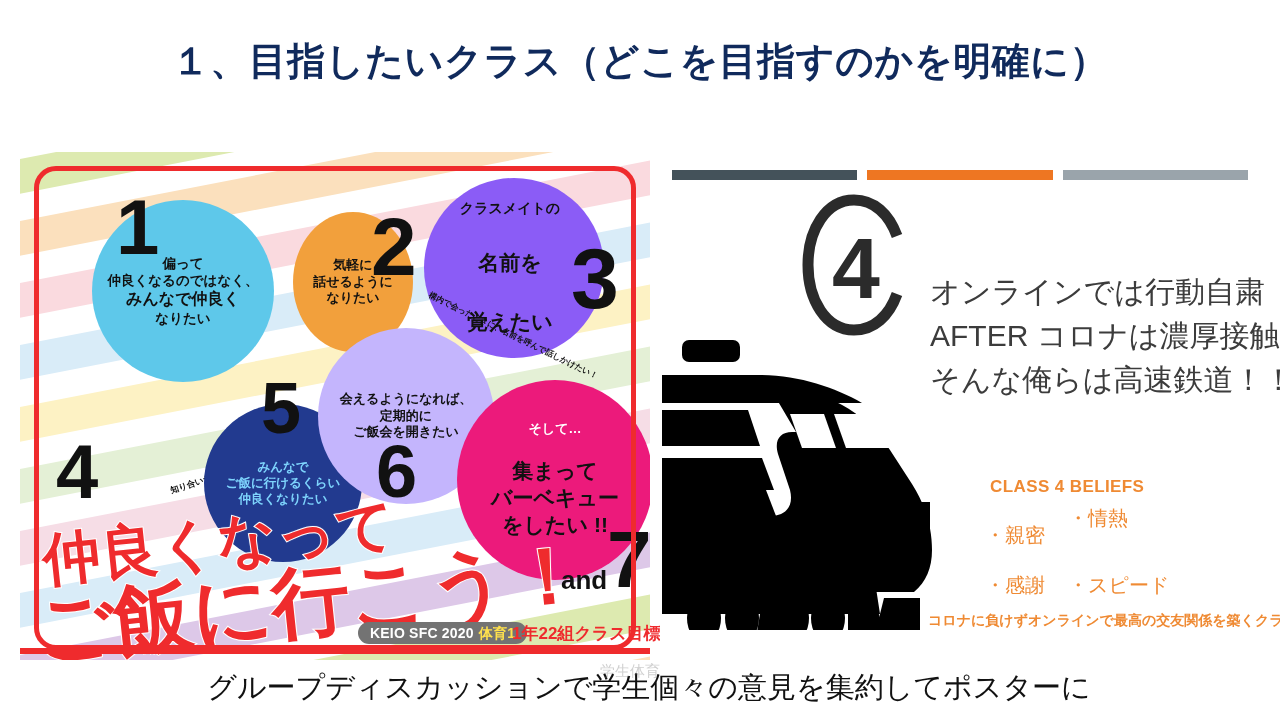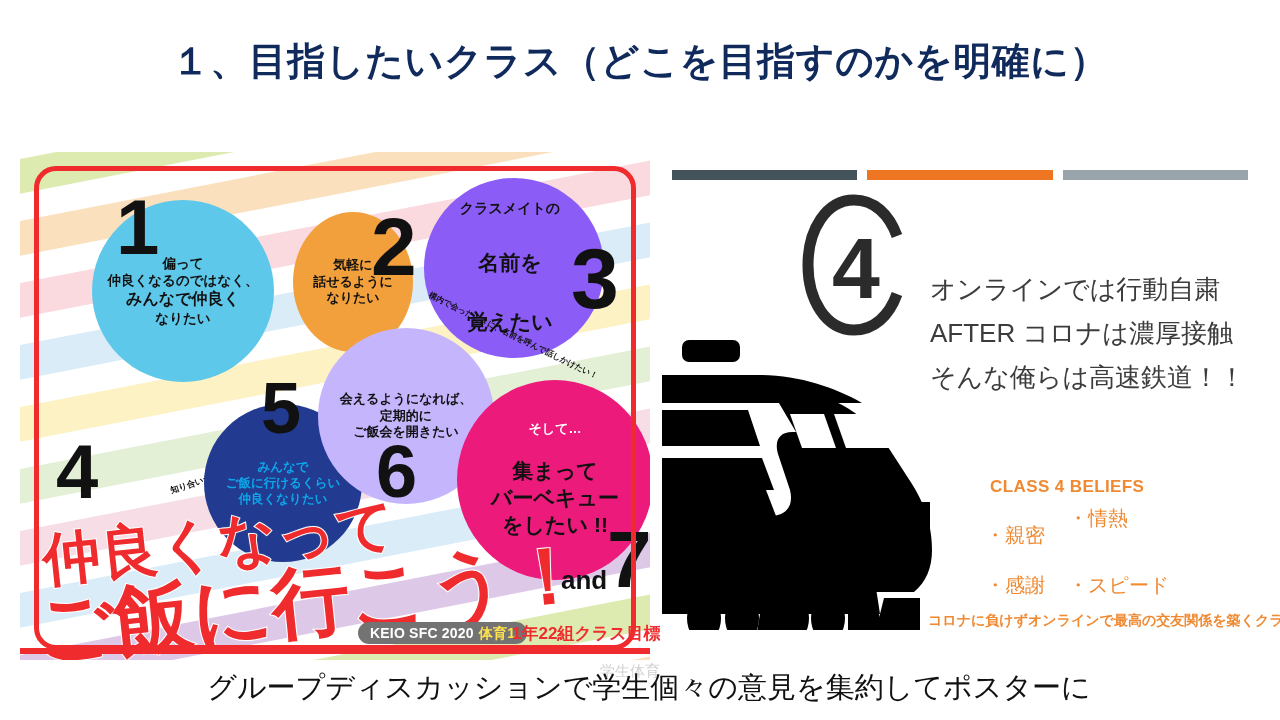--- a/index.html
+++ b/index.html
@@ -76,21 +76,21 @@
   }
 
   
   .poster-right { position: absolute; left: 660px; top: 152px; width: 600px; height: 500px; background:#fff; }
   .topbars { position: absolute; left: 12px; top: 18px; width: 576px; height: 10px; display:flex; gap:10px; }
   .topbars > div { flex: 1; height: 10px; }
   .circ4 { position: absolute; left: 800px; top: 194px; width: 108px; height: 142px; }
   .train { position: absolute; left: 662px; top: 330px; width: 290px; height: 300px; }
   .rtext {
     position: absolute; left: 930px; color: #3c3c3c;
-    font-size: 26px; font-weight: normal; line-height: 1.35; white-space: nowrap;
+    font-size: 30px; font-weight: normal; line-height: 1.35; white-space: nowrap;
   }
   .beliefs-title {
     position: absolute; left: 990px; top: 477px;
     color: #ef8a33; font-size: 17px; font-weight: bold; letter-spacing: .4px;
   }
   .belief {
     position: absolute; color:#ef8a33; font-size: 20px; font-weight: normal; white-space: nowrap;
   }
   .tagline {
     position: absolute; left: 928px; top: 612px;
@@ -150,21 +150,21 @@
     <div class="bubble" style="left:404px; top:26px; width:180px; height:180px; background:#8b5cf6; font-size:15px; padding-right:8px;gap:32px;">
       <span class="ln" style="font-size:14px;">クラスメイトの</span>
       <span class="ln" style="font-size:21px;">名前を</span>
       <span class="ln" style="font-size:21px;">覚えたい</span>
     </div>
     <div class="bignum" style="left:551px; top:92px; font-size:86px;">3</div>
     <div class="curvetext" style="left:400px; top:178px; transform:rotate(26deg); font-size:8px;">構内で会ったときに、名前を呼んで話しかけたい！</div>
 
     <div class="bignum" style="left:36px; top:290px; font-size:76px;">4</div>
 
-    <div class="bubble" style="left:184px; top:252px; width:158px; height:158px; background:#223a8f; color:#0ea5e9; font-size:12.5px;">
+    <div class="bubble" style="left:184px; top:252px; width:158px; height:158px; background:#223a8f; color:#7dd3fc; font-size:12.5px;">
       <span class="ln">みんなで</span>
       <span class="ln">ご飯に行けるくらい</span>
       <span class="ln">仲良くなりたい</span>
     </div>
     <div class="bignum" style="left:241px; top:228px; font-size:72px;">5</div>
 
     <div class="bubble" style="left:298px; top:176px; width:176px; height:176px; background:#c4b5fd; font-size:13px;">
       <span class="ln">会えるようになれば、</span>
       <span class="ln">定期的に</span>
       <span class="ln">ご飯会を開きたい</span>

